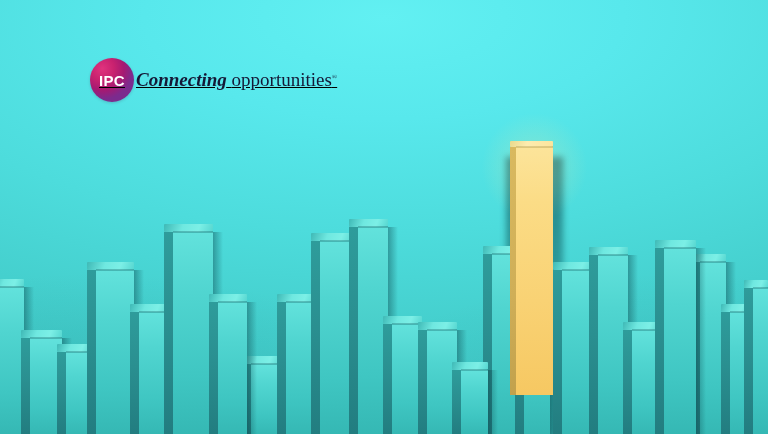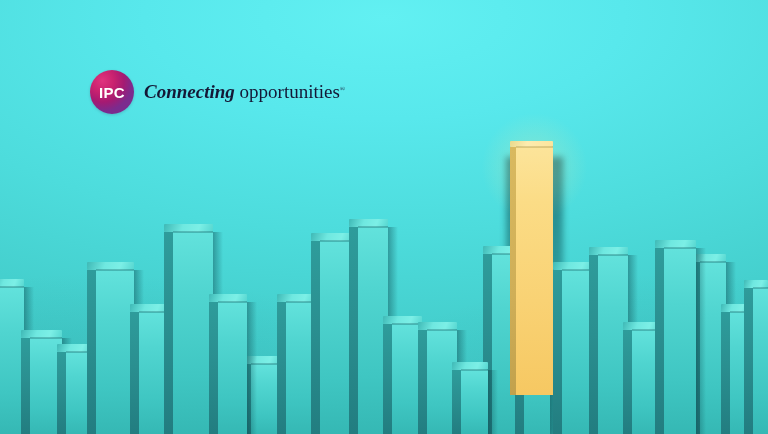--- a/index.html
+++ b/index.html
@@ -241,22 +241,22 @@
       <div class="bar" style="left: 753px; width: 15px; bottom: 0px; height: 146px; z-index: 22;">
         <div class="side"></div>
         <div class="front"></div>
         <div class="cap"></div>
         <div class="capline"></div>
       </div>
     </div>
 
   <div class="vignette"></div>
 
-  <div class="logo" id="logo" style="left:90px;top:70px;">
+  <div class="logo" id="logo" style="left:90px;top:58px;text-decoration:underline;">
     <div class="logo-mark" id="logoMark" style="width:44px;height:44px;">
       <span style="font-size:15px;">IPC</span>
     </div>
-    <div class="logo-text" style="margin-left:10px;font-size:19px;">
+    <div class="logo-text" style="margin-left:2px;font-size:19px;">
       <span class="b">Connecting</span><span>&nbsp;</span><span class="n">opportunities</span><span class="reg">®</span>
     </div>
   </div>
 
 </div>
 
 </body></html>

